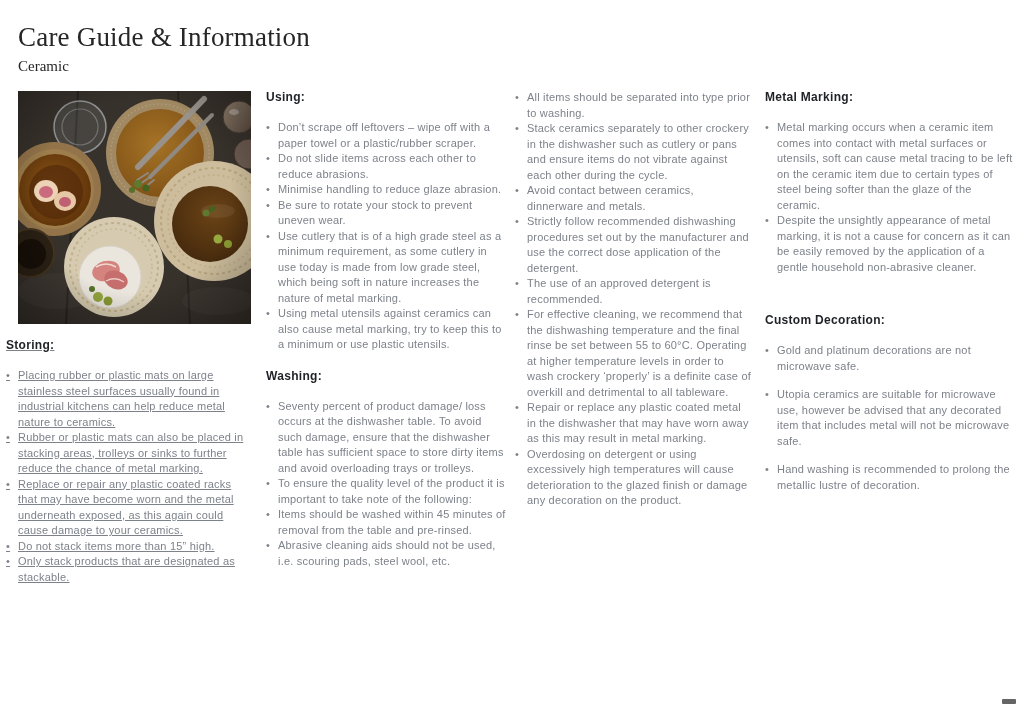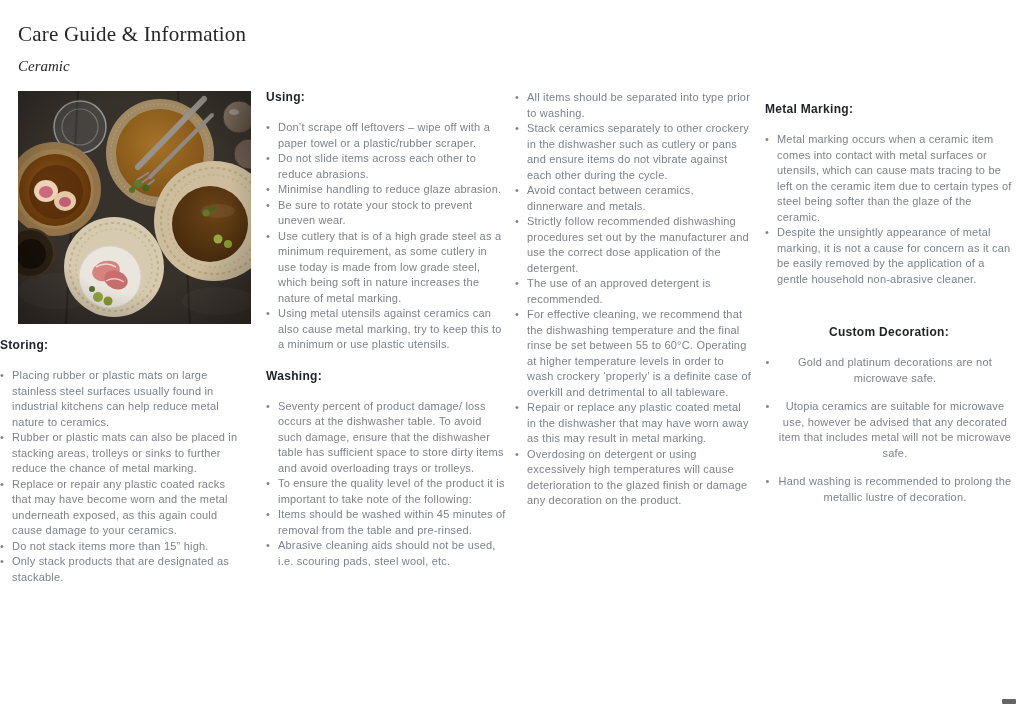--- a/index.html
+++ b/index.html
@@ -4,36 +4,36 @@
 <style>
   html,body{margin:0;padding:0;}
   body{
     width:1024px;height:704px;background:#ffffff;position:relative;overflow:hidden;
     font-family:"Liberation Sans", sans-serif;
   }
   .page{position:absolute;inset:0;}
   .page-title{
     position:absolute;left:18px;top:22px;margin:0;
     font-family:"Liberation Serif", serif;font-weight:400;
-    font-size:21px;color:#262626;letter-spacing:.2px;
+    font-size:27px;color:#262626;letter-spacing:.2px;
   }
   .page-subtitle{
     position:absolute;left:18px;top:58px;margin:0;
     font-family:"Liberation Serif", serif;font-weight:400;
-    font-size:15px;color:#262626;font-style:italic;
+    font-size:15px;color:#262626;
   }
   .photo{
     position:absolute;left:18px;top:91px;width:233px;height:233px;overflow:hidden;
   }
   .photo svg{display:block;}
   .col{position:absolute;color:#7d828a;}
-  .col-storing{left:0;top:338px;width:238px;}
+  .col-storing{left:6px;top:338px;width:238px;text-decoration:underline;}
   .col-2{left:266px;top:90px;width:240px;}
   .col-3{left:515px;top:90px;width:238px;}
-  .col-4{left:765px;top:102px;width:248px;}
+  .col-4{left:765px;top:90px;width:248px;}
   .sec-heading{
     margin:0 0 16px 0;font-size:12px;font-weight:700;color:#1e2126;letter-spacing:.3px;
   }
   .sec{margin:0;}
   .sec + .sec{margin-top:16px;}
   ul.bullets{list-style:none;margin:0;padding:0;font-size:11px;line-height:15.5px;letter-spacing:.2px;}
   ul.bullets li{display:flex;gap:7px;}
   ul.bullets li .marker{flex:0 0 5px;color:#7d828a;}
   ul.bullets li .btxt{flex:1;}
   ul.bullets.spaced li + li{margin-top:13px;}
@@ -274,29 +274,29 @@
         </li>
       </ul>
   </section>
 
   <section class="col col-4">
     <div class="sec">
       <h3 class="sec-heading">Metal Marking:</h3>
       <ul class="bullets">
           <li>
             <span class="marker">•</span>
-            <span class="btxt">Metal marking occurs when a ceramic item comes into contact with metal surfaces or utensils, which can cause mats tracing to be left on the ceramic item due to certain types of steel being softer than the glaze of the ceramic.</span>
+            <span class="btxt">Metal marking occurs when a ceramic item comes into contact with metal surfaces or utensils, soft can cause metal tracing to be left on the ceramic item due to certain types of steel being softer than the glaze of the ceramic.</span>
           </li>
           <li>
             <span class="marker">•</span>
             <span class="btxt">Despite the unsightly appearance of metal marking, it is not a cause for concern as it can be easily removed by the application of a gentle household non-abrasive cleaner.</span>
           </li>
         </ul>
     </div>
-    <div class="sec" style="margin-top:38px;text-align:center;">
+    <div class="sec" style="margin-top:38px;">
       <h3 class="sec-heading">Custom Decoration:</h3>
       <ul class="bullets spaced">
           <li>
             <span class="marker">•</span>
             <span class="btxt">Gold and platinum decorations are not microwave safe.</span>
           </li>
           <li>
             <span class="marker">•</span>
             <span class="btxt">Utopia ceramics are suitable for microwave use, however be advised that any decorated item that includes metal will not be microwave safe.</span>
           </li>

